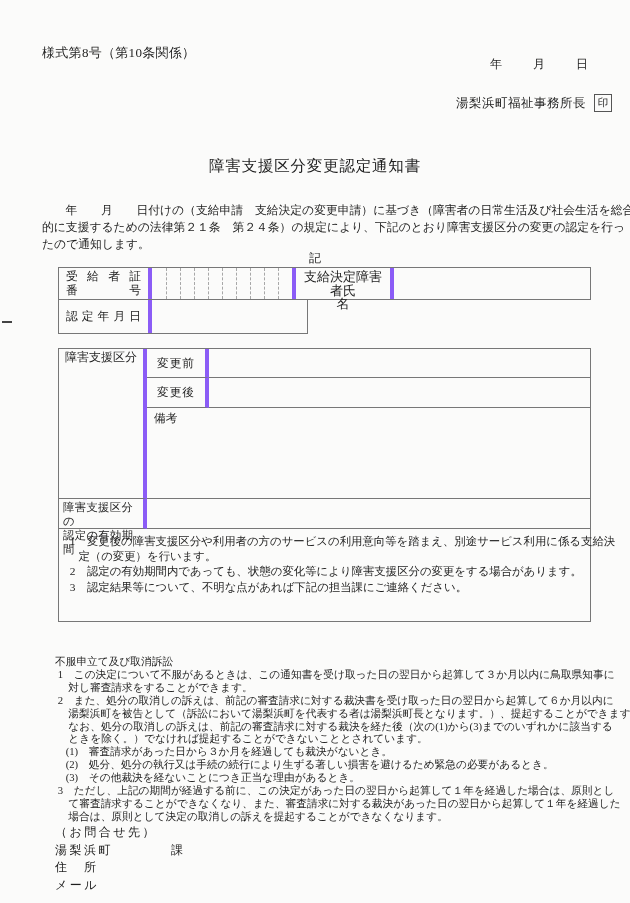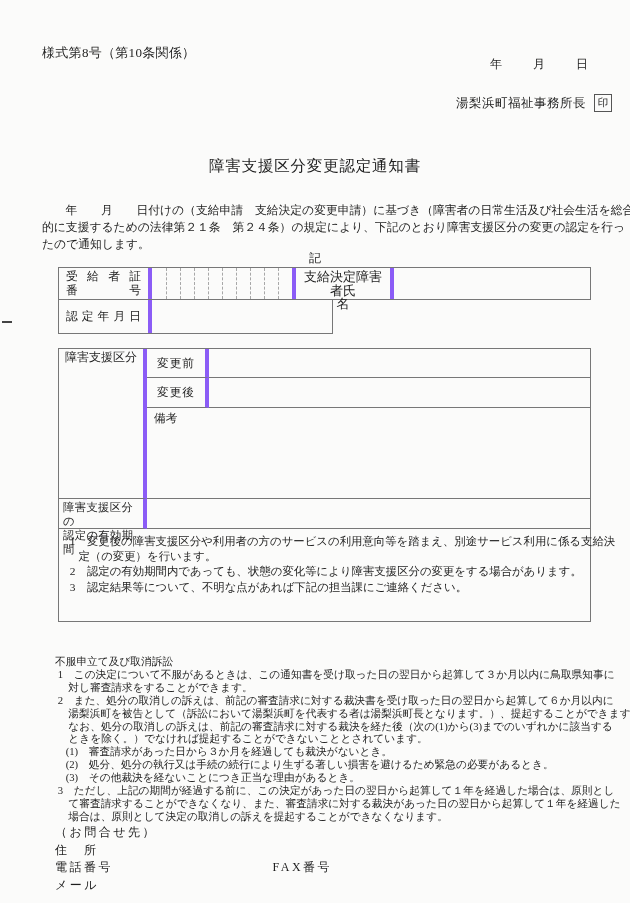--- a/index.html
+++ b/index.html
@@ -18,21 +18,21 @@
   .issuer-row{right:18px;top:94px;display:flex;align-items:center;gap:8px;font-size:12.5px;letter-spacing:.5px;}
   .seal-box{display:inline-flex;align-items:center;justify-content:center;width:16px;height:16px;border:1px solid #555;font-size:10.5px;letter-spacing:0;}
   .doc-title{left:0;top:156px;width:630px;text-align:center;font-size:15.5px;letter-spacing:.8px;}
 
   
   .intro{left:42px;top:202px;width:556px;font-size:11.8px;line-height:17px;}
   .ki{left:0;top:250px;width:630px;text-align:center;font-size:12px;}
 
   
   .t1r1{left:58px;top:267px;width:533px;height:33px;border:1px solid #777;box-sizing:border-box;display:flex;background:#fbfbfa;}
-  .t1r2{left:58px;top:299px;width:275px;height:35px;border:1px solid #777;box-sizing:border-box;display:flex;background:#fbfbfa;}
+  .t1r2{left:58px;top:299px;width:250px;height:35px;border:1px solid #777;box-sizing:border-box;display:flex;background:#fbfbfa;}
   .cell{box-sizing:border-box;}
   .br{border-right:4px solid #8b5cf6;}
   .bb{border-bottom:1px solid #777;}
   .cert-label{width:93px;padding:2px 7px;font-size:11.8px;line-height:13.5px;}
   .digits{width:144px;display:grid;grid-template-columns:repeat(10,1fr);}
   .digit-cell{border-left:1px dashed #a8a8a8;}
   .digit-cell:first-child{border-left:none;}
   .name-label{width:98px;padding:2px 2px;font-size:13px;line-height:13.5px;text-align:center;}
   .flexfill{flex:1;}
   .date-label{width:93px;padding:0 7px;font-size:11.8px;line-height:32px;}
@@ -146,16 +146,16 @@
     <div>　(1)　審査請求があった日から３か月を経過しても裁決がないとき。</div>
     <div>　(2)　処分、処分の執行又は手続の続行により生ずる著しい損害を避けるため緊急の必要があるとき。</div>
     <div>　(3)　その他裁決を経ないことにつき正当な理由があるとき。</div>
     <div> 3　ただし、上記の期間が経過する前に、この決定があった日の翌日から起算して１年を経過した場合は、原則とし</div>
     <div>　 て審査請求することができなくなり、また、審査請求に対する裁決があった日の翌日から起算して１年を経過した</div>
     <div>　 場合は、原則として決定の取消しの訴えを提起することができなくなります。</div>
   </div>
 
 <div class="abs contact pre">
     <div>（お問合せ先）</div>
+    <div>湯梨浜町　　　　課</div>
     <div>住　所</div>
-    <div>電話番号　　　　　　　　　　　FAX番号</div>
     <div>メール</div>
   </div>
 
 </body></html>

